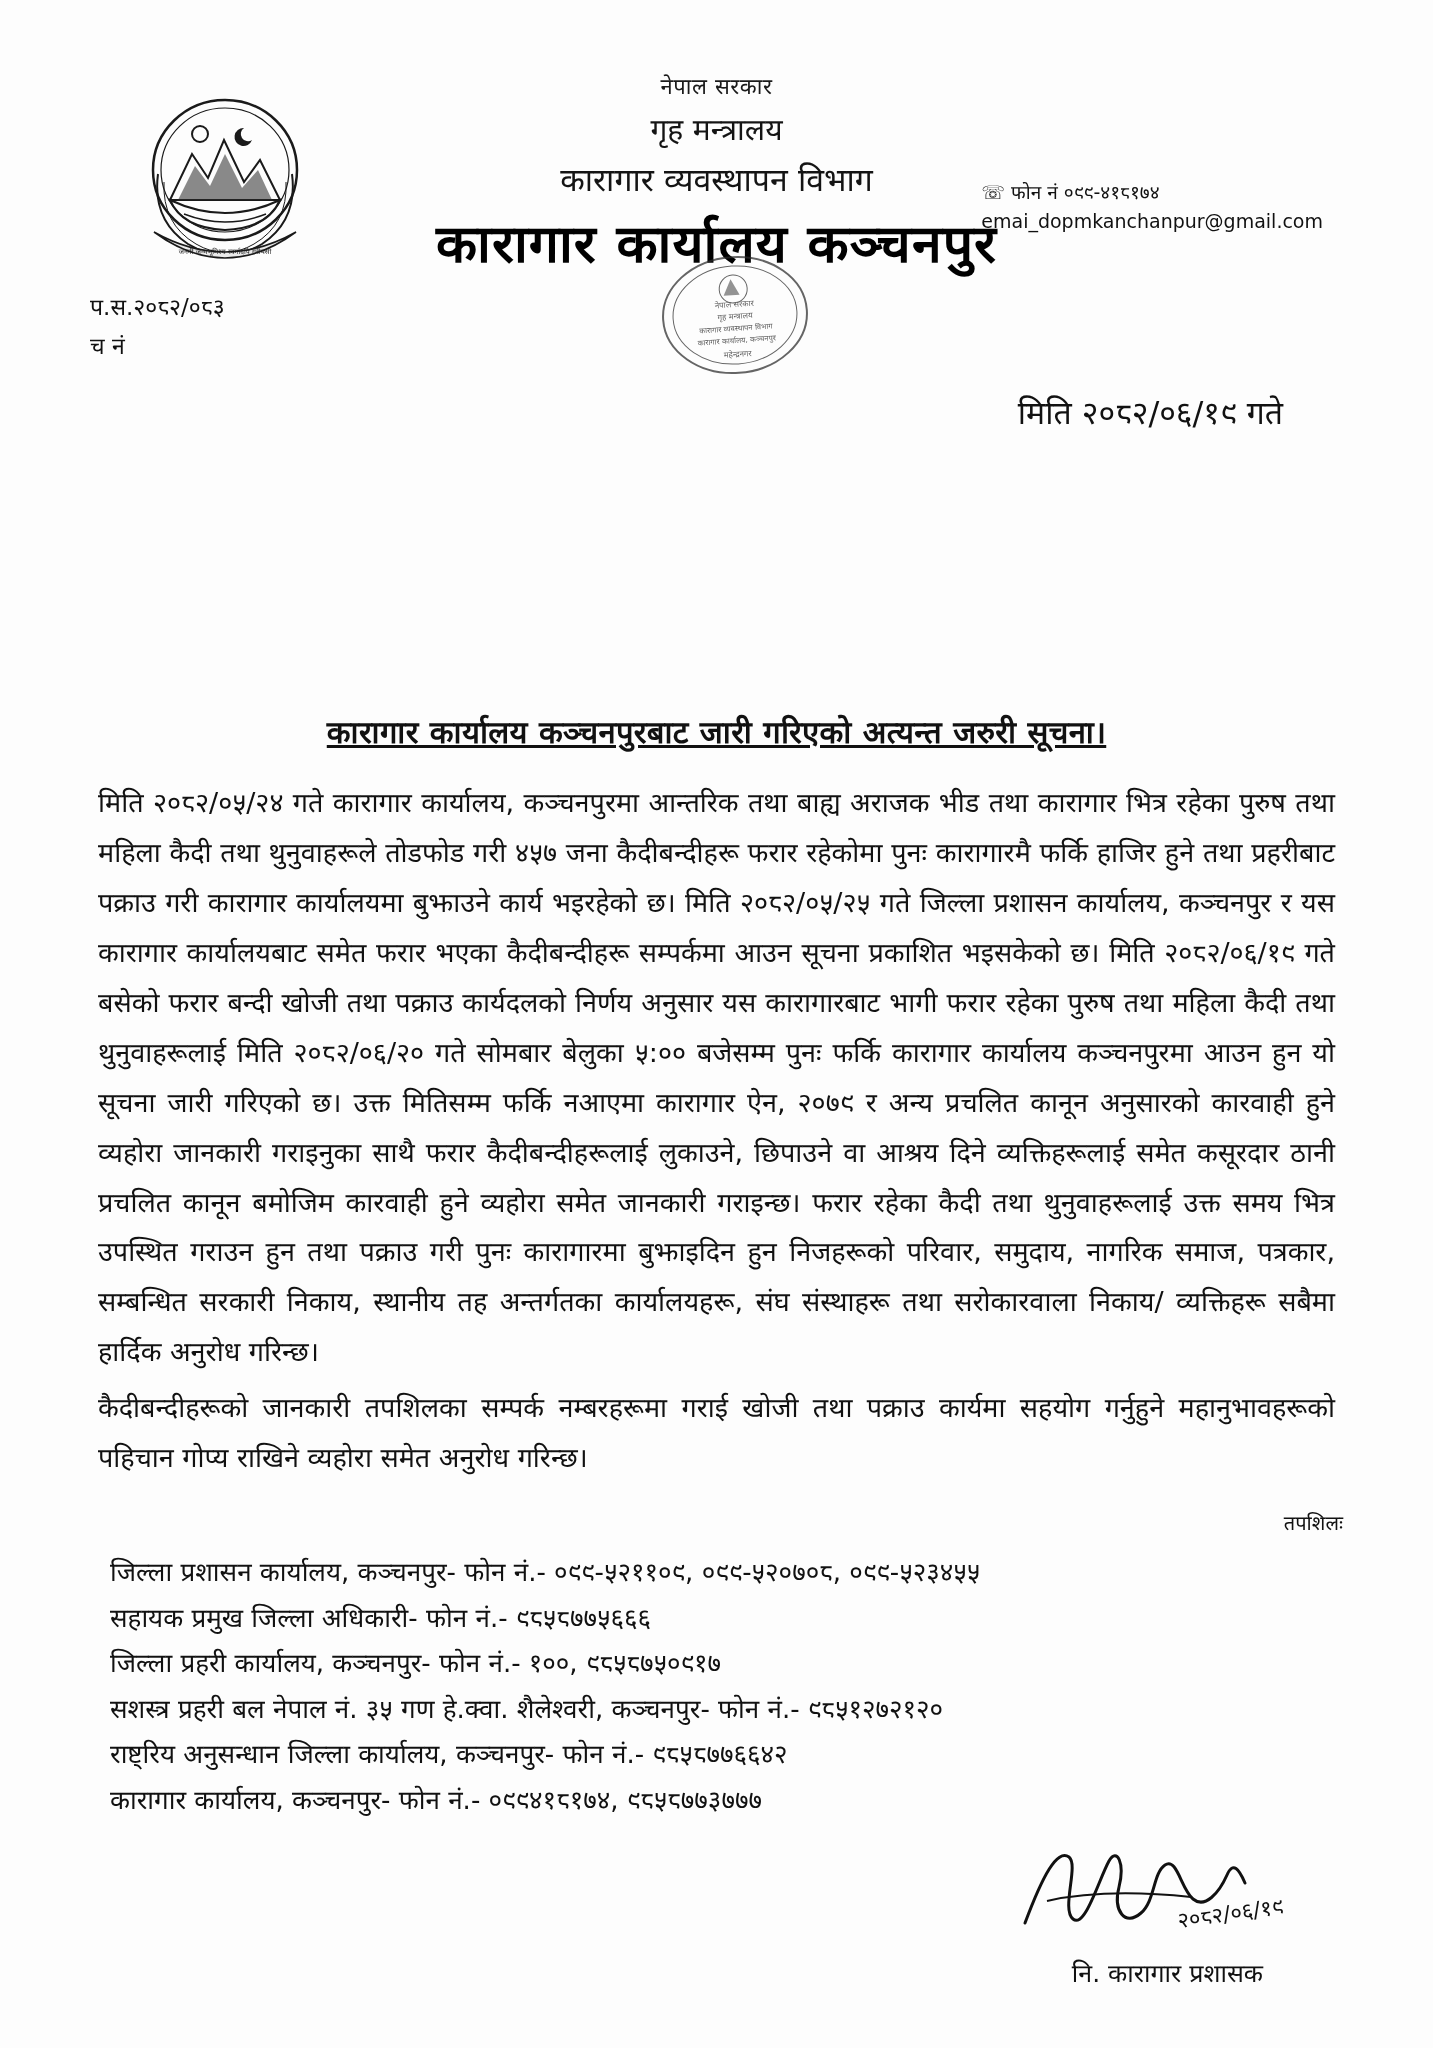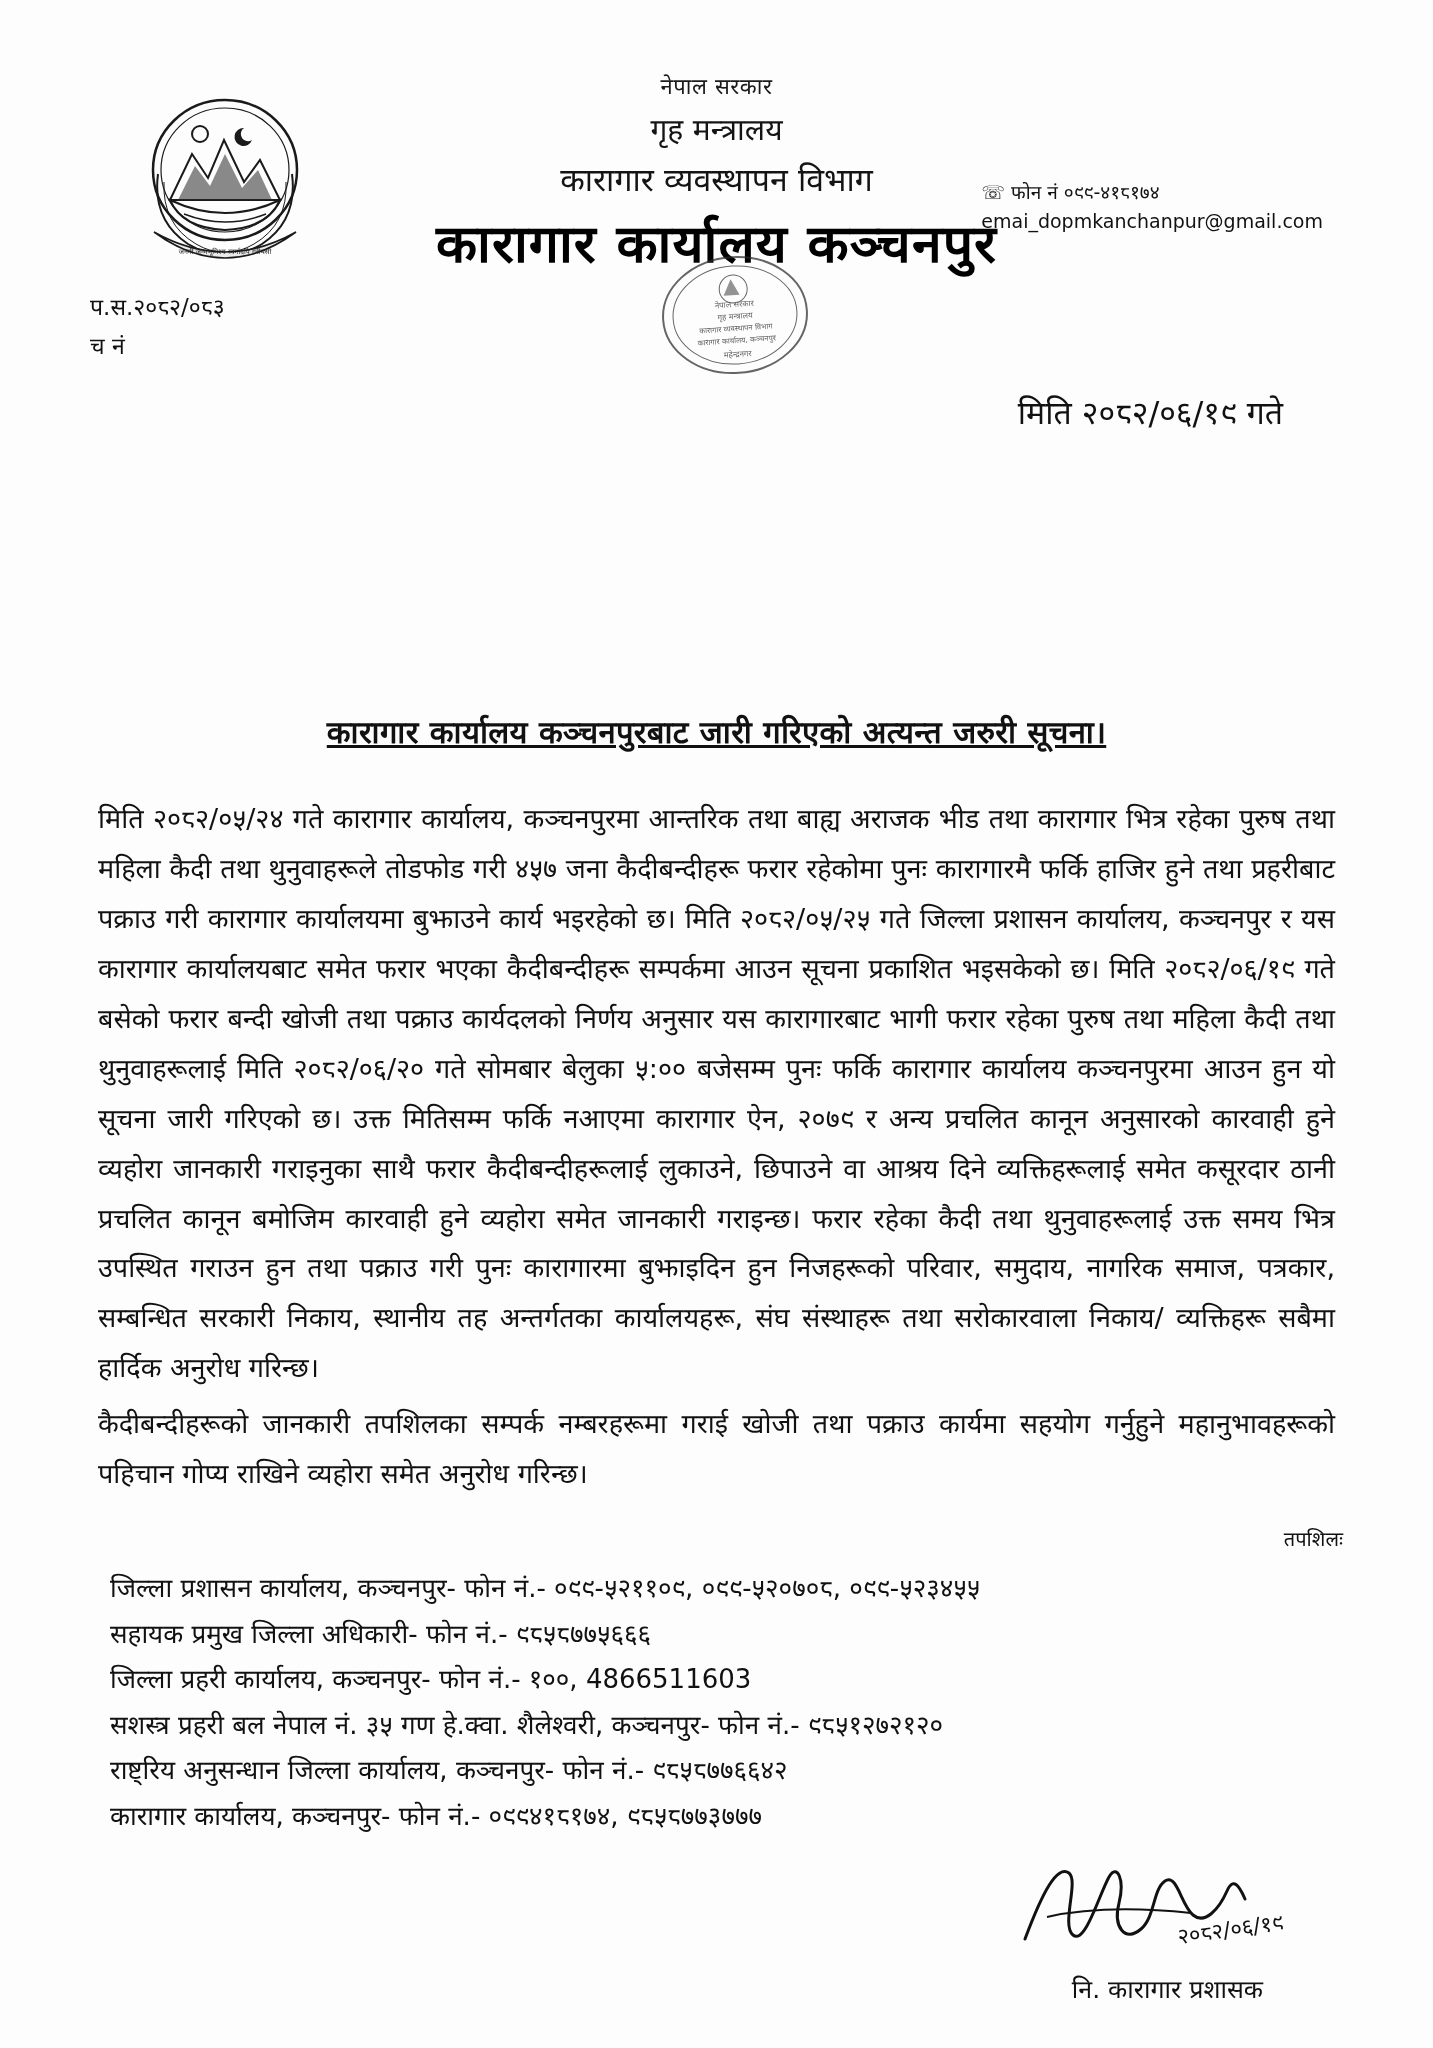--- a/index.html
+++ b/index.html
@@ -109,21 +109,21 @@
 
   
   .body-area {
     margin-top: 400px;
   }
   .notice-title {
     text-align: center;
     font-size: 31px;
     font-weight: bold;
     text-decoration: underline;
-    margin: 0 0 42px 0;
+    margin: 0 0 26px 0;
     letter-spacing: 0.3px;
   }
   .para {
     font-size: 27px;
     line-height: 1.85;
     text-align: justify;
     text-justify: inter-word;
     margin: 0 0 6px 0;
     padding: 0 8px;
   }
@@ -240,21 +240,21 @@
     <h1 class="notice-title">कारागार कार्यालय कञ्चनपुरबाट जारी गरिएको अत्यन्त जरुरी सूचना।</h1>
 
     <p class="para">मिति २०८२/०५/२४ गते कारागार कार्यालय, कञ्चनपुरमा आन्तरिक तथा बाह्य अराजक भीड तथा कारागार भित्र रहेका पुरुष तथा महिला कैदी तथा थुनुवाहरूले तोडफोड गरी ४५७ जना कैदीबन्दीहरू फरार रहेकोमा पुनः कारागारमै फर्कि हाजिर हुने तथा प्रहरीबाट पक्राउ गरी कारागार कार्यालयमा बुझाउने कार्य भइरहेको छ। मिति २०८२/०५/२५ गते जिल्ला प्रशासन कार्यालय, कञ्चनपुर र यस कारागार कार्यालयबाट समेत फरार भएका कैदीबन्दीहरू सम्पर्कमा आउन सूचना प्रकाशित भइसकेको छ। मिति २०८२/०६/१९ गते बसेको फरार बन्दी खोजी तथा पक्राउ कार्यदलको निर्णय अनुसार यस कारागारबाट भागी फरार रहेका पुरुष तथा महिला कैदी तथा थुनुवाहरूलाई मिति २०८२/०६/२० गते सोमबार बेलुका ५:०० बजेसम्म पुनः फर्कि कारागार कार्यालय कञ्चनपुरमा आउन हुन यो सूचना जारी गरिएको छ। उक्त मितिसम्म फर्कि नआएमा कारागार ऐन, २०७९ र अन्य प्रचलित कानून अनुसारको कारवाही हुने व्यहोरा जानकारी गराइनुका साथै फरार कैदीबन्दीहरूलाई लुकाउने, छिपाउने वा आश्रय दिने व्यक्तिहरूलाई समेत कसूरदार ठानी प्रचलित कानून बमोजिम कारवाही हुने व्यहोरा समेत जानकारी गराइन्छ। फरार रहेका कैदी तथा थुनुवाहरूलाई उक्त समय भित्र उपस्थित गराउन हुन तथा पक्राउ गरी पुनः कारागारमा बुझाइदिन हुन निजहरूको परिवार, समुदाय, नागरिक समाज, पत्रकार, सम्बन्धित सरकारी निकाय, स्थानीय तह अन्तर्गतका कार्यालयहरू, संघ संस्थाहरू तथा सरोकारवाला निकाय/ व्यक्तिहरू सबैमा हार्दिक अनुरोध गरिन्छ।</p>
     <p class="para">कैदीबन्दीहरूको जानकारी तपशिलका सम्पर्क नम्बरहरूमा गराई खोजी तथा पक्राउ कार्यमा सहयोग गर्नुहुने महानुभावहरूको पहिचान गोप्य राखिने व्यहोरा समेत अनुरोध गरिन्छ।</p>
 
     <div class="tapasil-head">तपशिलः</div>
 
     <ul class="contact-list">
       <li>जिल्ला प्रशासन कार्यालय, कञ्चनपुर- फोन नं.- ०९९-५२११०९, ०९९-५२०७०८, ०९९-५२३४५५</li>
       <li>सहायक प्रमुख जिल्ला अधिकारी- फोन नं.- ९८५८७७५६६६</li>
-      <li>जिल्ला प्रहरी कार्यालय, कञ्चनपुर- फोन नं.- १००, 4866511603</li>
+      <li>जिल्ला प्रहरी कार्यालय, कञ्चनपुर- फोन नं.- १००, ९८५८७५०९१७</li>
       <li>सशस्त्र प्रहरी बल नेपाल नं. ३५ गण हे.क्वा. शैलेश्वरी, कञ्चनपुर- फोन नं.- ९८५१२७२१२०</li>
       <li>राष्ट्रिय अनुसन्धान जिल्ला कार्यालय, कञ्चनपुर- फोन नं.- ९८५८७७६६४२</li>
       <li>कारागार कार्यालय, कञ्चनपुर- फोन नं.- ०९९४१८१७४, ९८५८७७३७७७</li>
     </ul>
 
     <div class="sign-area">
       <div class="signature">
         <svg viewBox="0 0 240 110" width="240" height="110" aria-hidden="true">
           <path d="M12 88 C30 40, 44 14, 56 22 C66 30, 48 74, 60 84 C72 94, 86 44, 96 26 C104 12, 112 28, 106 52 C100 76, 112 92, 128 78 C142 66, 140 38, 152 30 C164 22, 168 54, 180 64 C192 74, 206 58, 214 40 C220 26, 226 34, 232 48" fill="none" stroke="#111" stroke-width="3" stroke-linecap="round"></path>
           <path d="M34 66 C70 58, 120 56, 178 62" fill="none" stroke="#111" stroke-width="2"></path>

